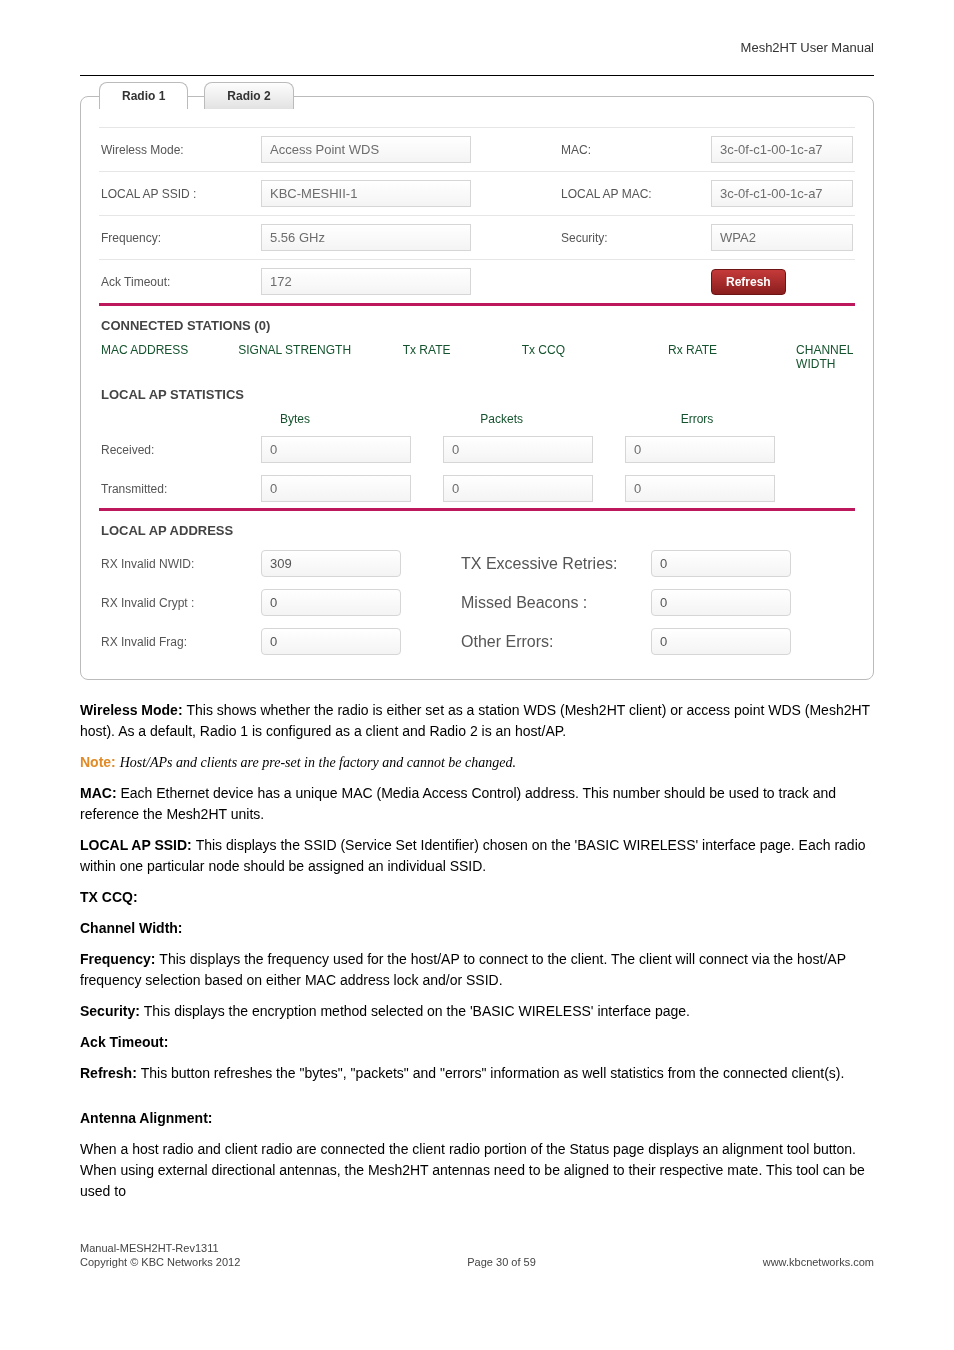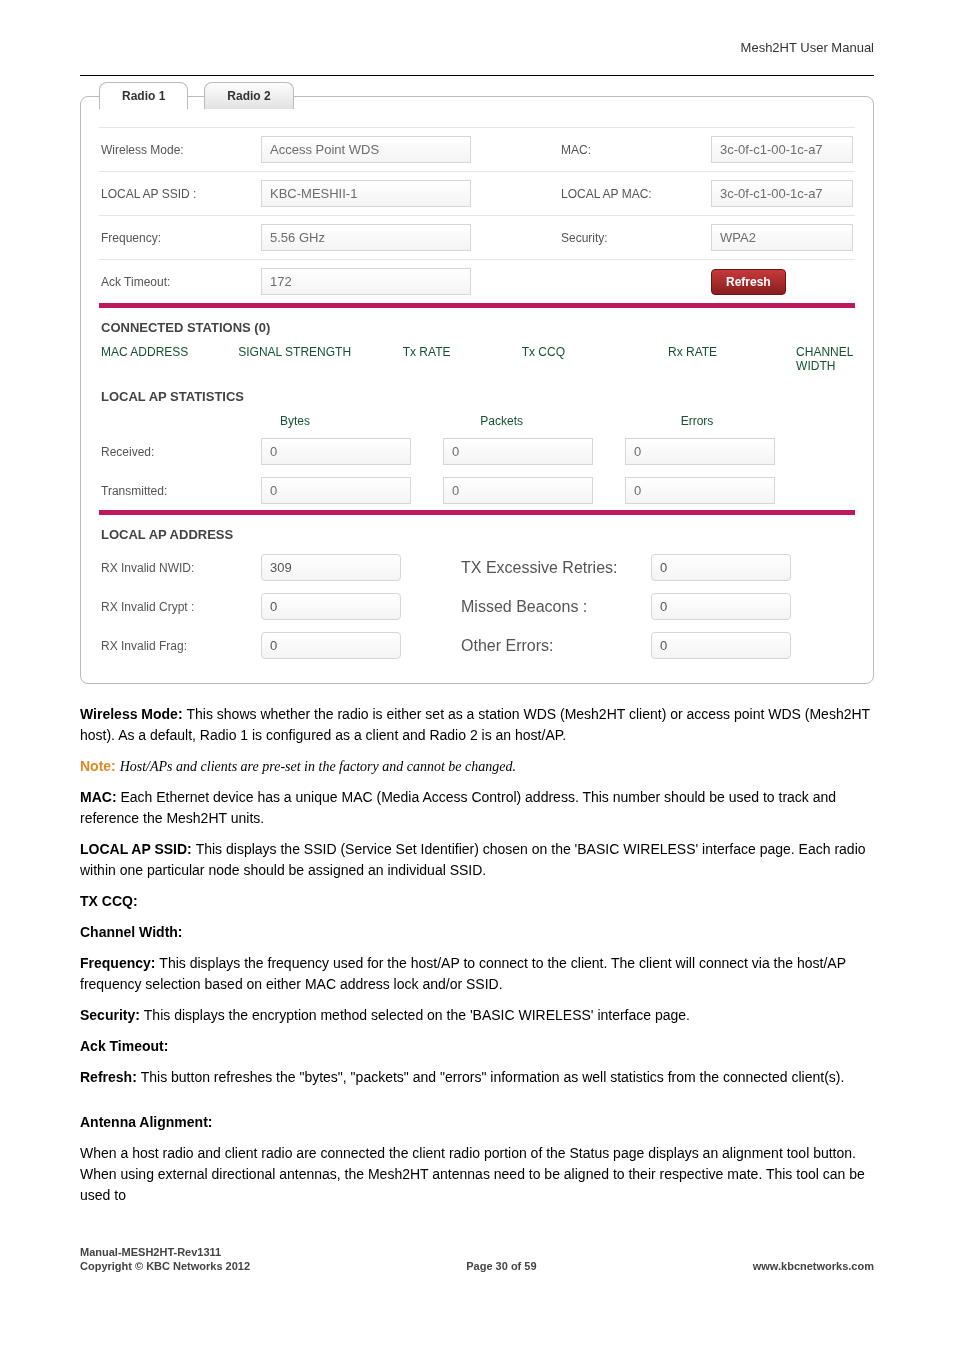--- a/index.html
+++ b/index.html
@@ -20,39 +20,39 @@
     .cell-input { width: 210px; }
     .cell-gap { width: 90px; }
     .cell-label2 { width: 150px; color: #555; font-size: 12px; }
     .cell-input2 { flex: 1; }
 
     input.display { width: 100%; padding: 5px 8px; font-size: 13px; color: #6d6d6d; border: 1px solid #d6d6d6; border-radius: 0; background: linear-gradient(#fff,#f4f4f4); }
     input.display-small { width: 80px; padding: 5px 8px; font-size: 13px; color: #555; border: 1px solid #d6d6d6; border-radius: 4px; background: linear-gradient(#fff,#f4f4f4); }
 
     .btn-refresh { background: linear-gradient(#c53a3a,#8a1e1e); color: #fff; border: 1px solid #6d1414; border-radius: 4px; padding: 5px 14px; font-size: 12px; font-weight: bold; cursor: pointer; }
 
-    .section-title { font-size: 13px; font-weight: bold; color: #444; padding: 12px 2px 6px 2px; border-top: 5px solid #be185d; }
+    .section-title { font-size: 13px; font-weight: bold; color: #444; padding: 12px 2px 6px 2px; border-top: 3px solid #be185d; }
     .section-title.noborder { border-top: none; }
 
     .hdr-row { display: flex; padding: 4px 2px; font-size: 12px; color: #14532d; gap: 28px; }
     .stat-label { width: 160px; color: #555; font-size: 12px; }
     .stat-col { width: 170px; margin-right: 12px; }
     .stat-row { display: flex; align-items: center; padding: 6px 2px; }
 
     .err-row { display: flex; align-items: center; padding: 6px 2px; }
     .err-label { width: 160px; color: #555; font-size: 12px; }
     .err-label2 { width: 190px; color: #555; font-size: 16px; }
 
     .doc { font-size: 14px; line-height: 1.5; margin-top: 18px; }
     .doc p { margin: 10px 0; }
     .doc .bold { font-weight: bold; }
     .doc .orange { color: #e28a26; font-weight: bold; }
     .doc .italic { font-style: italic; font-family: Georgia, 'Times New Roman', serif; }
 
-    .footer { margin-top: 40px; font-size: 11px; color: #444; font-weight: bold; }
+    .footer { margin-top: 40px; font-size: 11px; color: #444; }
     .footer-line { display: flex; justify-content: space-between; margin-top: 2px; }
   </style>
 </head>
 <body>
 
 <div class="header-right">Mesh2HT User Manual</div>
 <hr class="top-line">
 
 <div class="panel">
 

